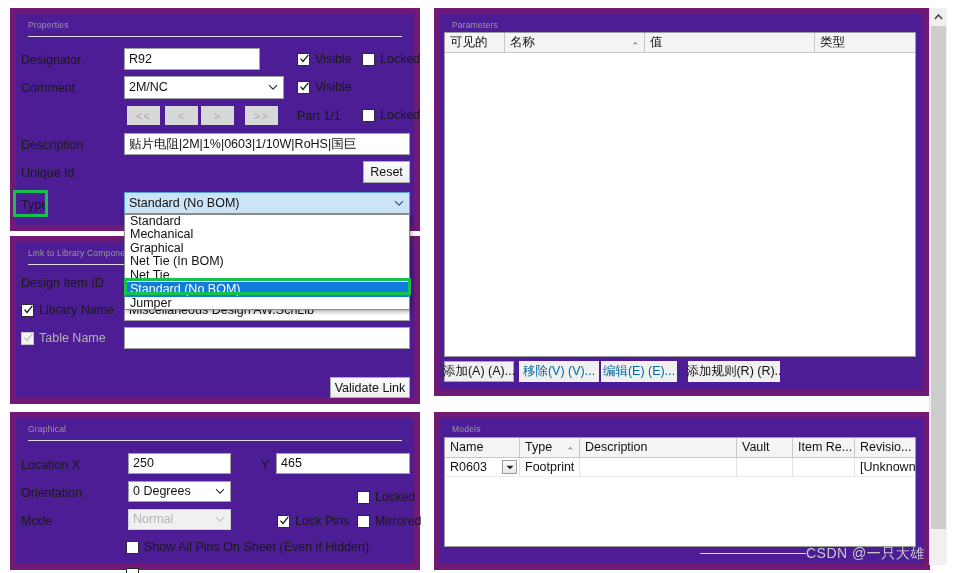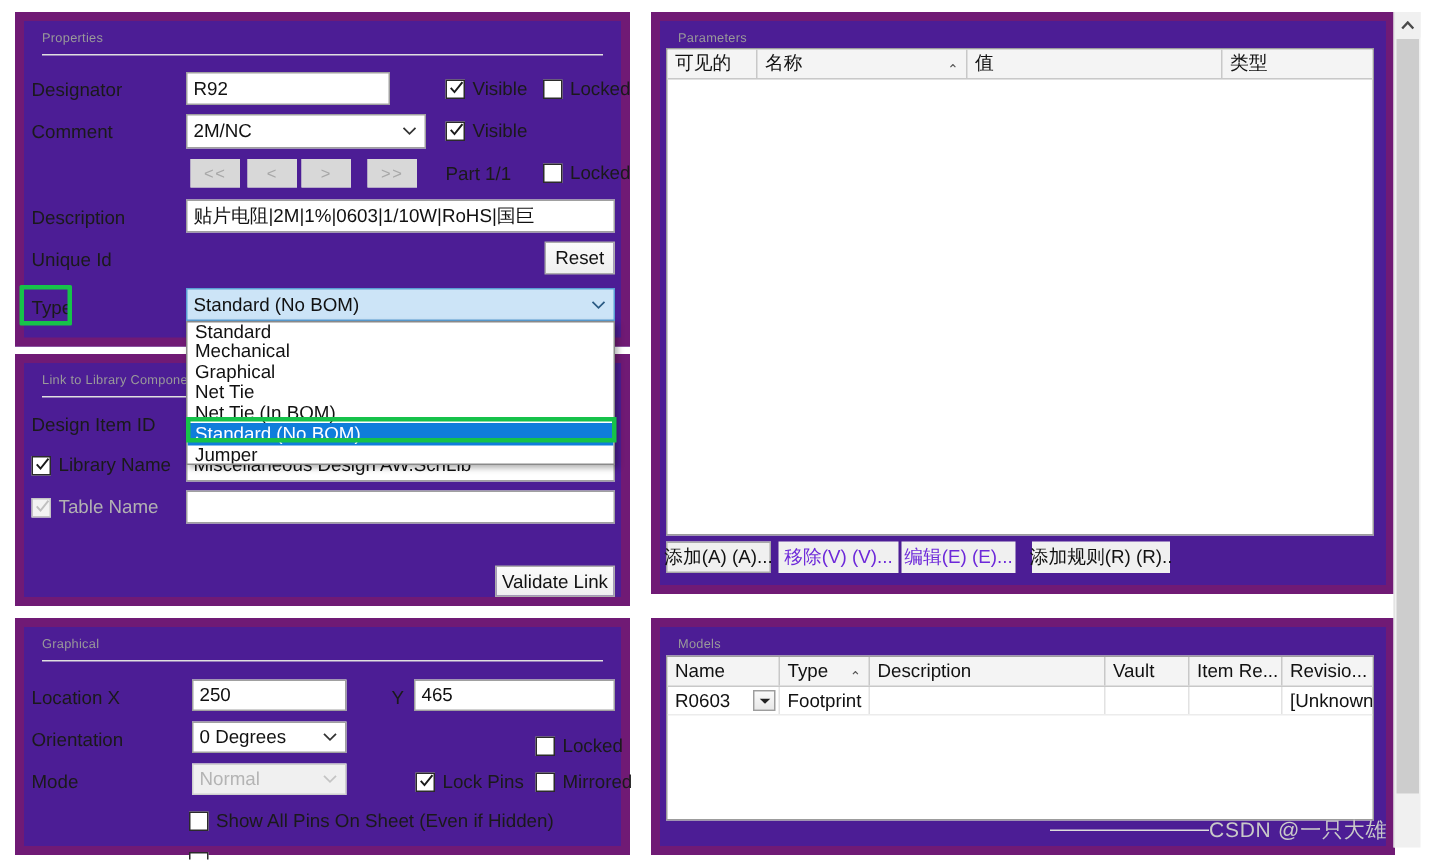--- a/index.html
+++ b/index.html
@@ -100,21 +100,21 @@
     border: 1px solid #d8d8d8;
     color: #a8a8a8;
     font-size: 11px;
     letter-spacing: 1px;
   }
   .btn.flat {
     background: #f0f0f0;
     border: 1px solid #a8a8a8;
   }
   .btn.flat.noborder { border-color: transparent; background: #f0f0f0; }
-  .btn.disabled { color: #6d28d9; border-color: transparent; background: #f0f0f0; }
+  .btn.disabled { color: #0369a1; border-color: transparent; background: #f0f0f0; }
 
   
   .cbx { position: absolute; display: flex; align-items: center; gap: 5px; white-space: nowrap; }
   .cbx .box {
     width: 13px; height: 13px; flex: 0 0 13px;
     background: #fff; border: 1px solid #2b2b2b;
     position: relative;
   }
   .cbx.dis .box { border-color: #c4c4c4; background: #f3f3f3; }
   .cbx .box .tick {
@@ -467,22 +467,22 @@
           <path d="M0.8 5 L4.5 1 L8.2 5" stroke="#4a4a4a" stroke-width="1.6" fill="none"></path>
         </svg>
     </div>
     <div class="thumb" style="height:503px;"></div>
   </div>
 
   <div class="dropdown" style="left:124px; top:214px; width:286px; height:96px;">
     <div class="item">Standard</div>
     <div class="item">Mechanical</div>
     <div class="item">Graphical</div>
+    <div class="item">Net Tie (In BOM)</div>
     <div class="item">Net Tie</div>
-    <div class="item">Net Tie (In BOM)</div>
     <div class="item sel" style="height:15px; line-height:15px;">Standard (No BOM)</div>
     <div class="item">Jumper</div>
   </div>
   <div class="dd-green" style="left:124px; top:278px; width:287px; height:17px;"></div>
 
   <div class="wm-line" style="left:700px; top:553px; width:106px;"></div>
   <div class="watermark" style="left:806px; top:545px;">CSDN @一只大雄</div>
 
 </div>
 

